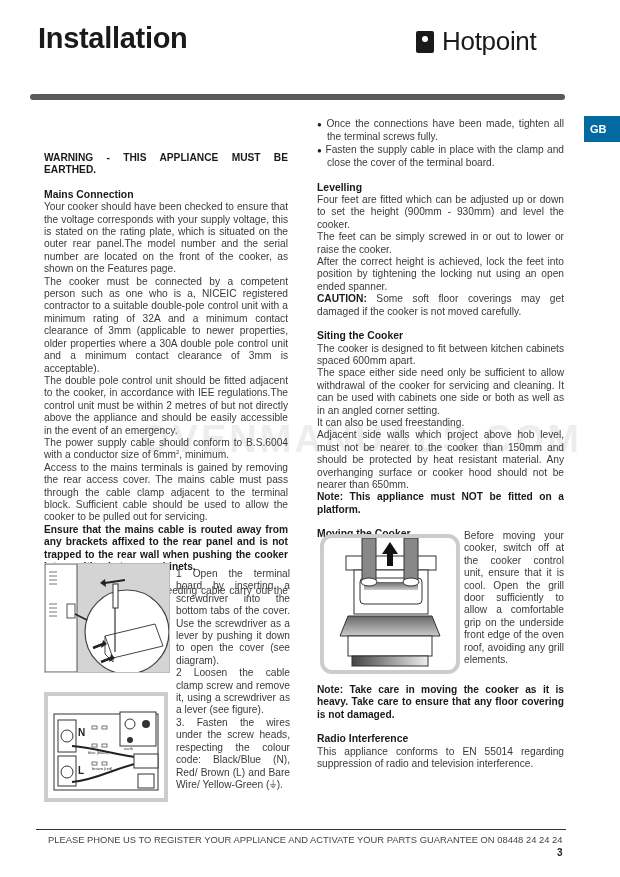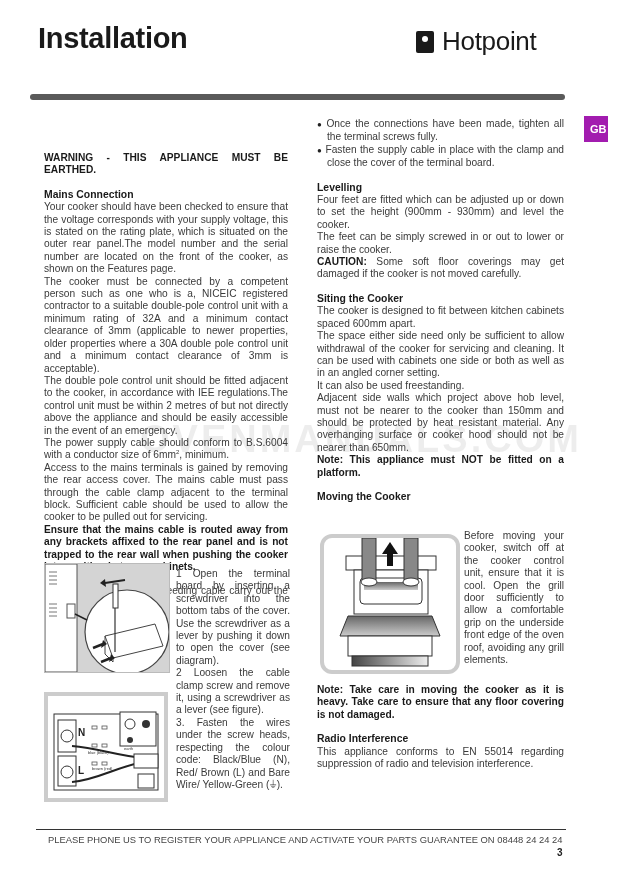--- a/index.html
+++ b/index.html
@@ -3,21 +3,21 @@
 <meta charset="utf-8">
 <style>
   html, body { margin: 0; padding: 0; background: #ffffff; }
   body { width: 620px; height: 877px; position: relative; overflow: hidden; font-family: "Liberation Sans", sans-serif; color: #3a3a3a; }
   .title { position: absolute; left: 38px; top: 22px; font-size: 29px; font-weight: bold; color: #1a1a1a; letter-spacing: -0.3px; }
   .logo { position: absolute; left: 416px; top: 26px; display: flex; align-items: center; text-align: center; }
   .logo-mark { width: 18px; height: 22px; background: #1a1a1a; border-radius: 2px; position: relative; margin-right: 8px; }
   .logo-mark::after { content: ""; position: absolute; left: 6px; top: 5px; width: 6px; height: 6px; background: #fff; border-radius: 50%; }
   .logo-text { font-size: 26px; color: #1a1a1a; font-weight: normal; letter-spacing: -0.3px; }
   .topbar { position: absolute; left: 30px; top: 94px; width: 535px; height: 6px; background: #5a5a5a; border-radius: 3px; }
-  .gb-tab { position: absolute; left: 584px; top: 116px; width: 24px; height: 26px; background: #a21caf; color: #fff; font-weight: bold; font-size: 11px; line-height: 26px; text-indent: 6px; }
+  .gb-tab { position: absolute; left: 584px; top: 116px; width: 36px; height: 26px; background: #0369a1; color: #fff; font-weight: bold; font-size: 11px; line-height: 26px; text-indent: 6px; }
 
   .col { position: absolute; font-size: 10.2px; line-height: 12.4px; text-align: justify; }
   .col-left { left: 44px; top: 120px; width: 244px; margin-top: 32px; }
   .col-right { left: 317px; top: 118px; width: 247px; }
   .warn { font-weight: bold; color: #1a1a1a; margin-bottom: 12px; }
   h3 { font-size: 10.4px; font-weight: bold; color: #1a1a1a; margin: 0; line-height: 12.4px; }
   p { margin: 0; }
   .b { font-weight: bold; color: #1a1a1a; }
   .gap { height: 12px; }
   sup { font-size: 6px; line-height: 0; }
@@ -129,20 +129,21 @@
   <p>3. Fasten the wires under the screw heads, respecting the colour code: Black/Blue (N), Red/ Brown (L) and Bare Wire/ Yellow-Green (⏚).</p>
 </div>
 
 <div class="col col-right">
   <p class="bullet">Once the connections have been made, tighten all the terminal screws fully.</p>
   <p class="bullet">Fasten the supply cable in place with the clamp and close the cover of the terminal board.</p>
   <div class="gap"></div>
   <h3>Levelling</h3>
   <p>Four feet are fitted which can be adjusted up or down to set the height (900mm - 930mm) and level the cooker.</p>
   <p>The feet can be simply screwed in or out to lower or raise the cooker.</p>
+  <p>After the correct height is achieved, lock the feet into position by tightening the locking nut using an open ended spanner.</p>
   <p><span class="b">CAUTION:</span><span> Some soft floor coverings may get damaged if the cooker is not moved carefully.</span></p>
   <div class="gap"></div>
   <h3>Siting the Cooker</h3>
   <p>The cooker is designed to fit between kitchen cabinets spaced 600mm apart.</p>
   <p>The space either side need only be sufficient to allow withdrawal of the cooker for servicing and cleaning. It can be used with cabinets one side or both as well as in an angled corner setting.</p>
   <p>It can also be used freestanding.</p>
   <p>Adjacent side walls which project above hob level, must not be nearer to the cooker than 150mm and should be protected by heat resistant material. Any overhanging surface or cooker hood should not be nearer than 650mm.</p>
   <p class="b">Note: This appliance must NOT be fitted on a platform.</p>
   <div class="gap"></div>
   <h3>Moving the Cooker</h3>

